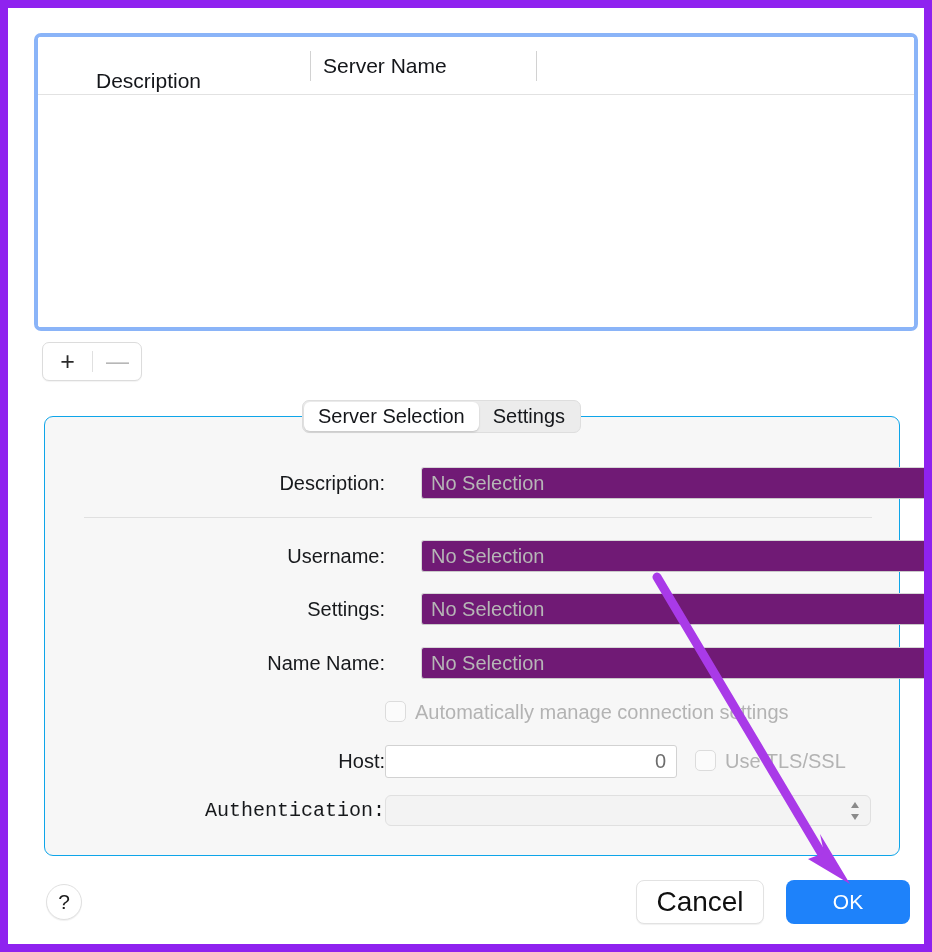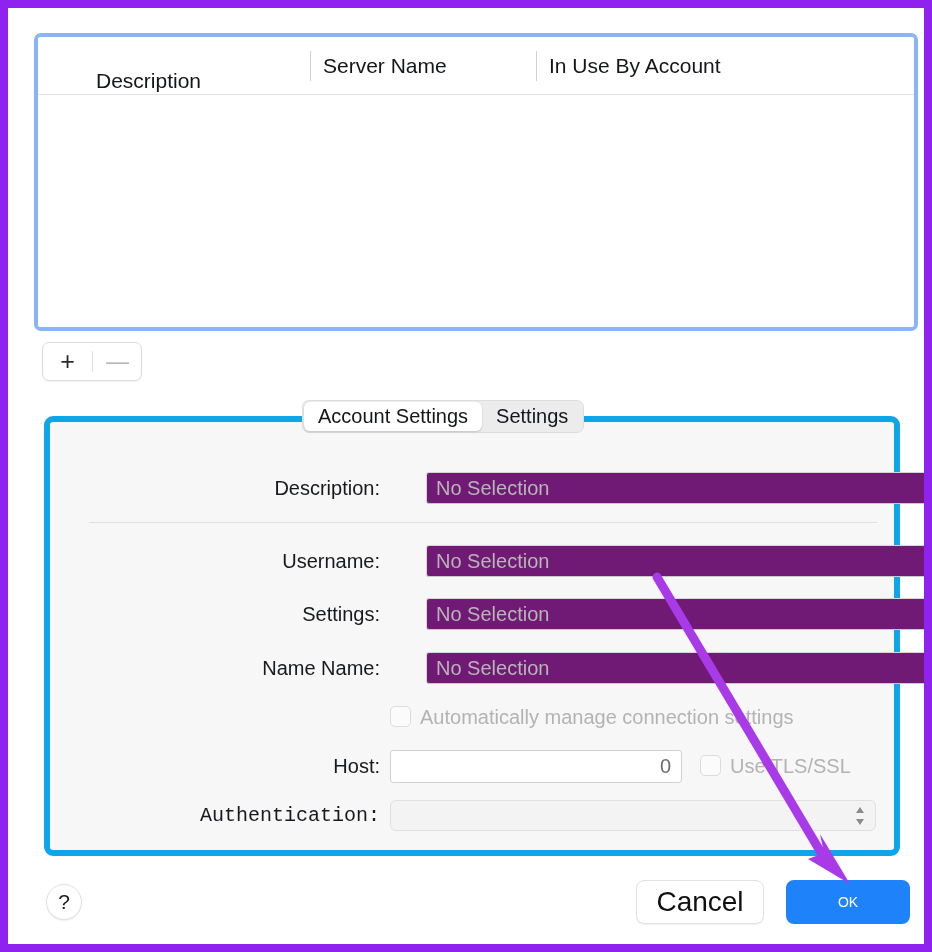--- a/index.html
+++ b/index.html
@@ -120,21 +120,21 @@
 
   
   #panel {
     position: absolute;
     left: 36px;
     top: 408px;
     width: 856px;
     height: 440px;
     box-sizing: border-box;
     background: #f7f7f7;
-    border: 6px solid #0ea5e9;
+    border: 1px solid #0ea5e9;
     border-radius: 9px;
   }
   #tabs {
     position: absolute;
     left: 294px;
     top: 392px;
     height: 33px;
     display: flex;
     background: #ececec;
     border: 1px solid #dedede;
@@ -310,21 +310,21 @@
     position: absolute;
     left: 778px;
     top: 872px;
     width: 124px;
     height: 44px;
     box-sizing: border-box;
     border-radius: 8px;
     background: #1e82fa;
     text-align: center;
     line-height: 44px;
-    font-size: 14px;
+    font-size: 21px;
     color: #ffffff;
   }
 
   
   #annotation-arrow {
     position: absolute;
     left: 0; top: 0;
     width: 932px;
     height: 952px;
     pointer-events: none;
@@ -338,21 +338,20 @@
   <div id="sheet">
 
     <div id="table-focus">
       <div id="table-inner">
 
         <div id="table-header">
           <div class="col-head" style="left:58px;margin-top:15px;">Description</div>
           <div class="col-sep" style="left:272px;"></div>
           <div class="col-head" style="left:285px;">Server Name</div>
           <div class="col-sep" style="left:498px;"></div>
-          <div class="col-head" style="left:511px;">In Use By Account</div>
         </div>
 
         <div id="table-body"></div>
       </div>
     </div>
 
     <div id="addremove">
       <div class="seg-btn" id="seg-add">+</div>
       <div id="seg-divider"></div>
       <div class="seg-btn" id="seg-remove">—</div>
@@ -411,21 +410,21 @@
         <div id="auth-popup">
           <svg id="auth-chevrons" viewBox="0 0 12 22">
             <path d="M6 2 L10 8 L2 8 Z" fill="#8a8a8a"></path>
             <path d="M6 20 L10 14 L2 14 Z" fill="#8a8a8a"></path>
           </svg>
         </div>
       </div>
     </div>
 
     <div id="tabs">
-      <div class="tab selected">Account Settings</div>
+      <div class="tab selected">Server Selection</div>
       <div class="tab">Settings</div>
     </div>
 
     <div id="help-button">?</div>
     <div id="cancel-button">Cancel</div>
     <div id="ok-button">OK</div>
   </div>
 
   <svg id="annotation-arrow" viewBox="0 0 932 952">
     <line x1="649" y1="569" x2="818" y2="853" stroke="#a93ae8" stroke-width="9" stroke-linecap="round"></line>

